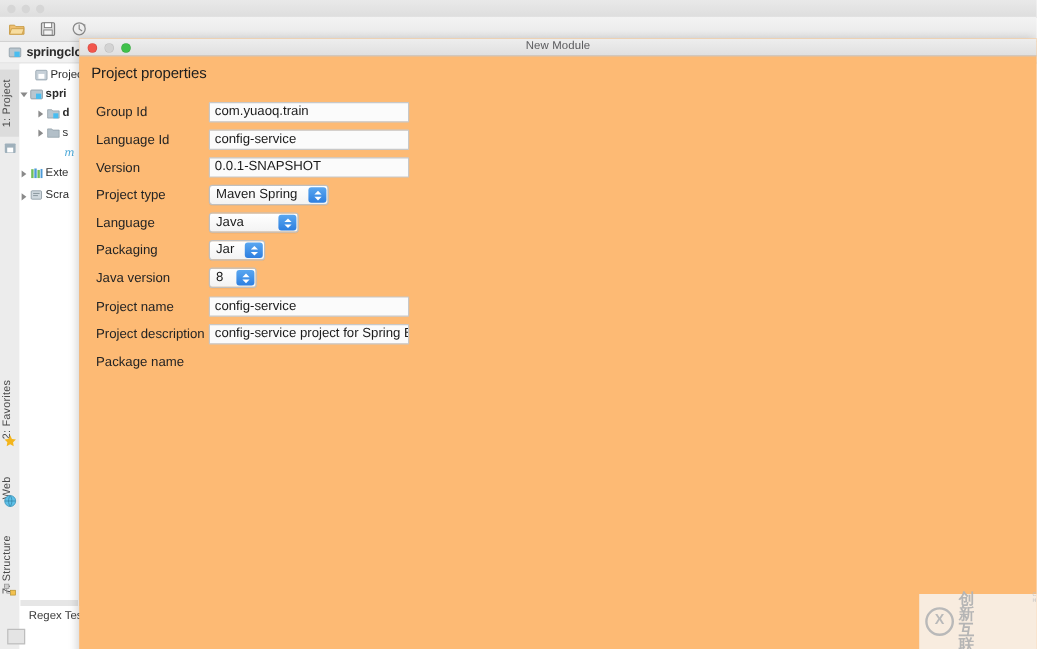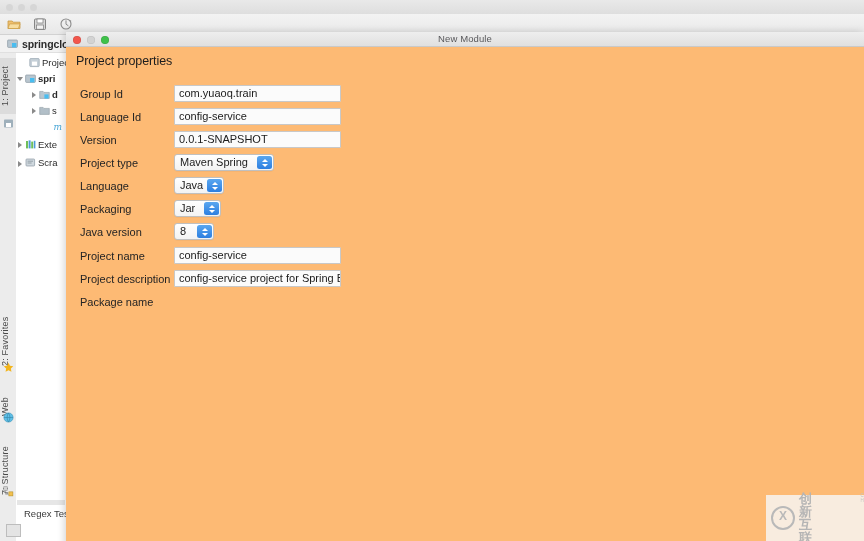--- a/index.html
+++ b/index.html
@@ -420,21 +420,21 @@
       <div class="frow" style="top: 122px;">
         <span class="flabel">Project type</span>
         <div class="fpopup" style="width: 100px;">
           <span>Maven Spring</span>
           <span class="stepper"></span>
         </div>
       </div>
 
       <div class="frow" style="top: 145px;">
         <span class="flabel">Language</span>
-        <div class="fpopup" style="width: 50px;">
+        <div class="fpopup" style="width: 75px;">
           <span>Java</span>
           <span class="stepper"></span>
         </div>
       </div>
 
       <div class="frow" style="top: 168px;">
         <span class="flabel">Packaging</span>
         <div class="fpopup" style="width: 47px;">
           <span>Jar</span>
           <span class="stepper"></span>

